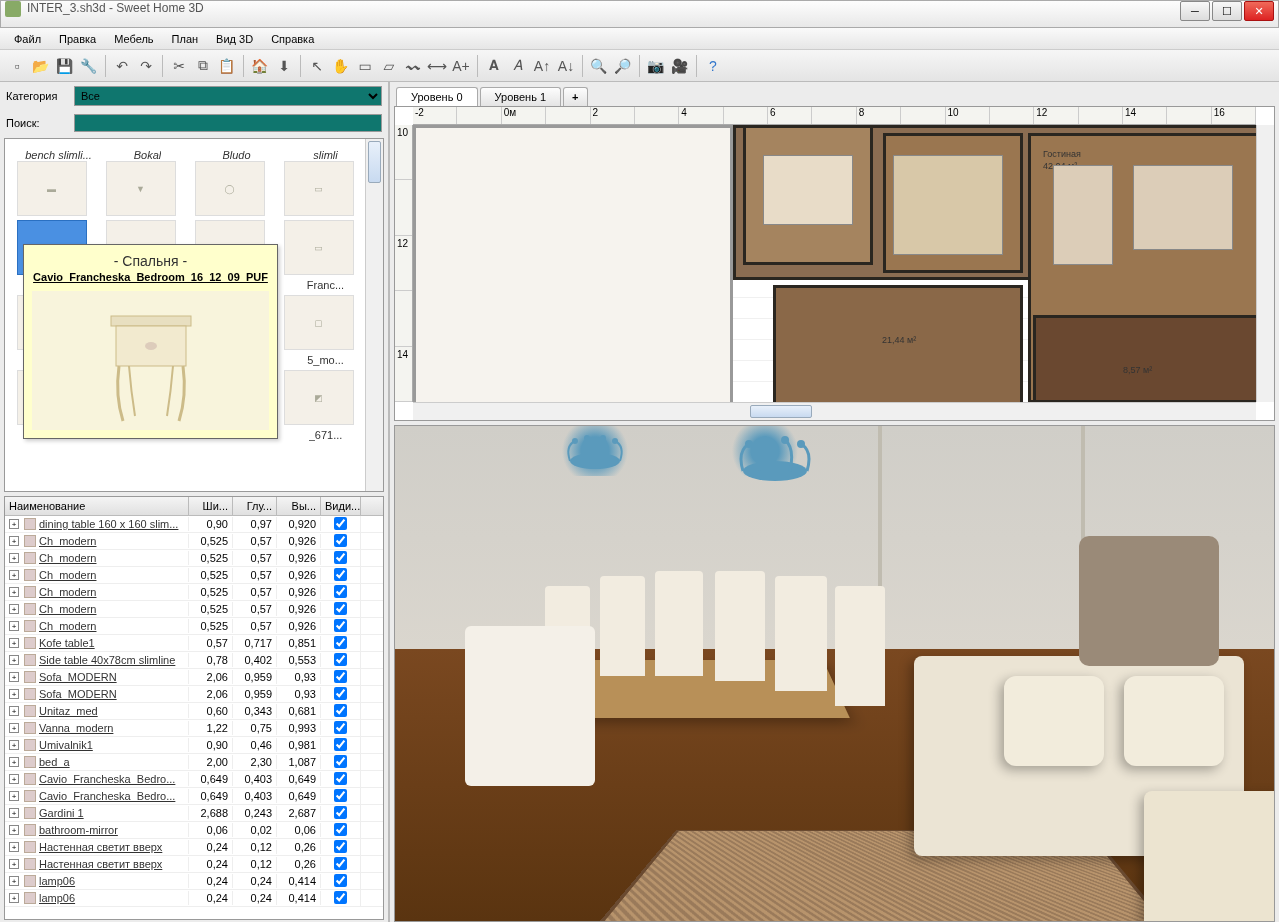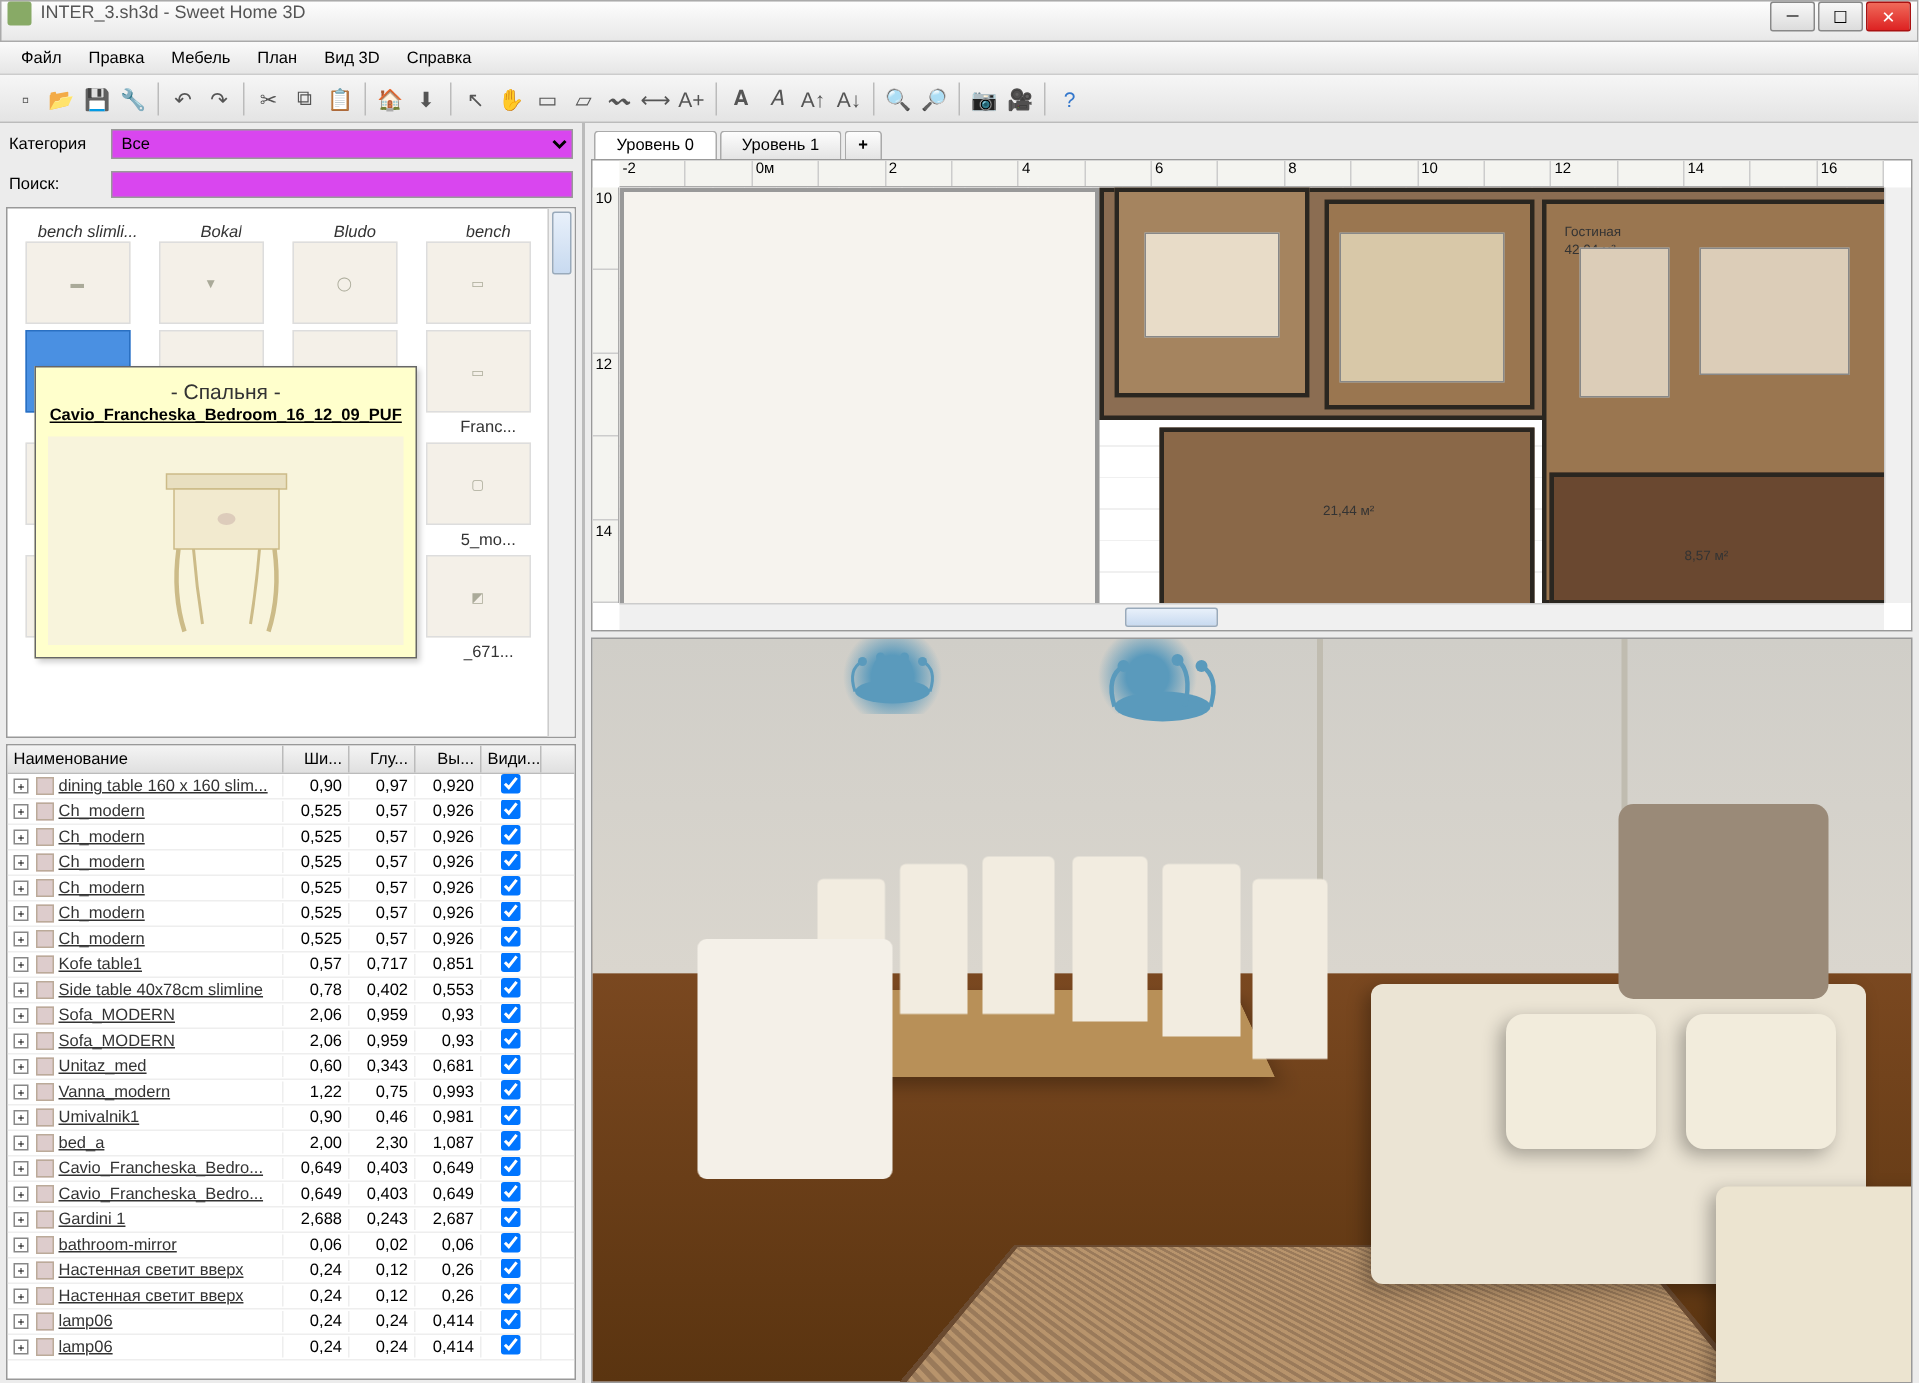--- a/index.html
+++ b/index.html
@@ -23,21 +23,21 @@
 .tsep { width: 1px; height: 22px; background: #bbb; margin: 0 3px; }
 
 
 .main { display: flex; height: calc(100% - 82px); }
 .left-pane { width: 390px; display:flex; flex-direction:column; border-right: 2px solid #bbb; background:#ececec; }
 .right-pane { flex: 1; display:flex; flex-direction:column; }
 
 
 .catalog-header { padding: 4px 6px; display:flex; align-items:center; gap:6px; }
 .catalog-header label { min-width: 62px; }
-.catalog-header select, .catalog-header input { flex:1; border:1px solid #999; padding:2px; background:#d946ef; }
+.catalog-header select, .catalog-header input { flex:1; border:1px solid #999; padding:2px; background:#0f766e; }
 .catalog { flex: 0 0 auto; height: 354px; border: 1px solid #999; margin: 2px 4px; background:#fff; position:relative; display:flex; }
 .catalog-grid { flex:1; padding: 6px; display: grid; grid-template-columns: repeat(4, 1fr); gap: 4px 8px; align-content: start; overflow:hidden; }
 .cat-item { display:flex; flex-direction:column; align-items:center; cursor:pointer; }
 .cat-item .thumb { width: 70px; height: 55px; background:#f4f0e8; border:1px solid #ddd; display:flex; align-items:center; justify-content:center; color:#aa9; font-size:9px; }
 .cat-item.selected .thumb { background:#4a90e2; border-color:#2a70c2; }
 .cat-item .lbl { margin-top:4px; font-size:11px; color:#333; overflow:hidden; text-overflow:ellipsis; white-space:nowrap; max-width:80px; text-align:center;margin-left:14px; }
 .cat-item .lbl.sel { color:#36c; text-decoration:underline; }
 .cat-item .lbl.top { font-style:italic; }
 .catalog-scroll { width: 18px; background:#f0f0f0; border-left:1px solid #ccc; position:relative; }
 .catalog-scroll::before { content:""; position:absolute; top:2px; left:2px; right:2px; height:40px; background:linear-gradient(#e8f0fa,#c8daf0); border:1px solid #9ab; border-radius:2px; }
@@ -179,21 +179,21 @@
           </div>
         <div class="cat-item">
             <div class="lbl top">Bokal</div>
             <div class="thumb">▼</div>
           </div>
         <div class="cat-item">
             <div class="lbl top">Bludo</div>
             <div class="thumb">◯</div>
           </div>
         <div class="cat-item">
-            <div class="lbl top">bench</div>
+            <div class="lbl top">slimli</div>
             <div class="thumb">▭</div>
           </div>
 
         <div class="cat-item selected">
             <div class="thumb">⊓</div>
             <div class="lbl sel">Ca</div>
           </div>
         <div class="cat-item">
             <div class="thumb">▭</div>
             <div class="lbl"></div>

